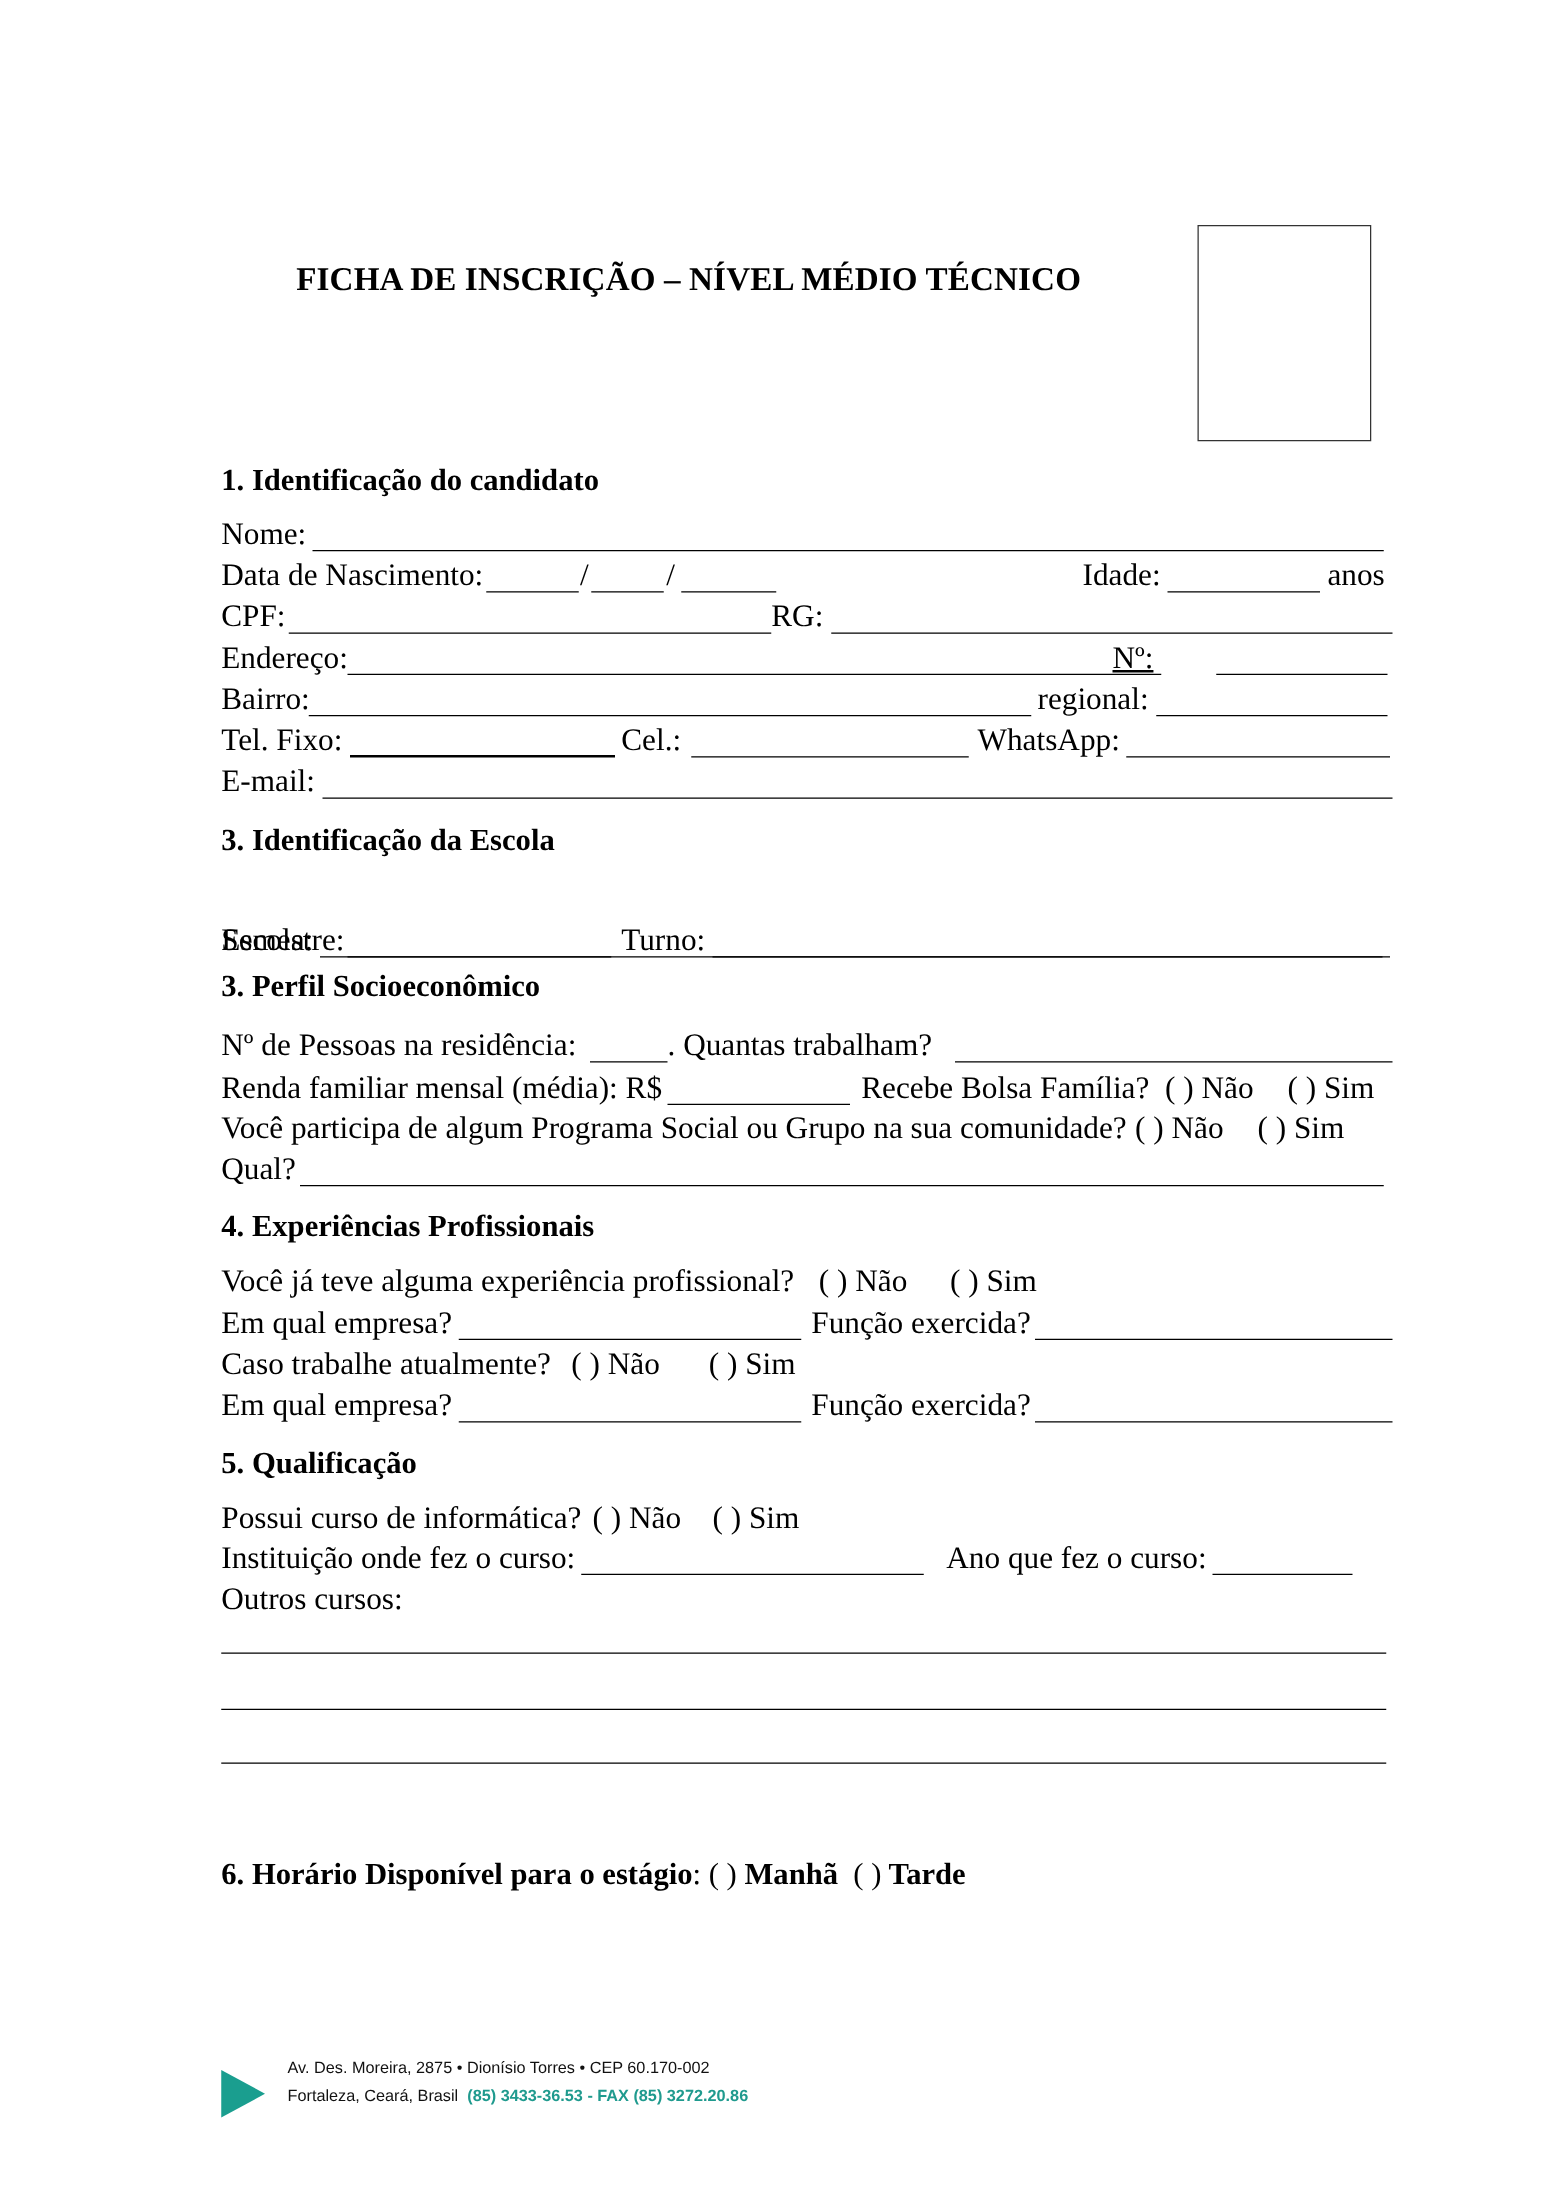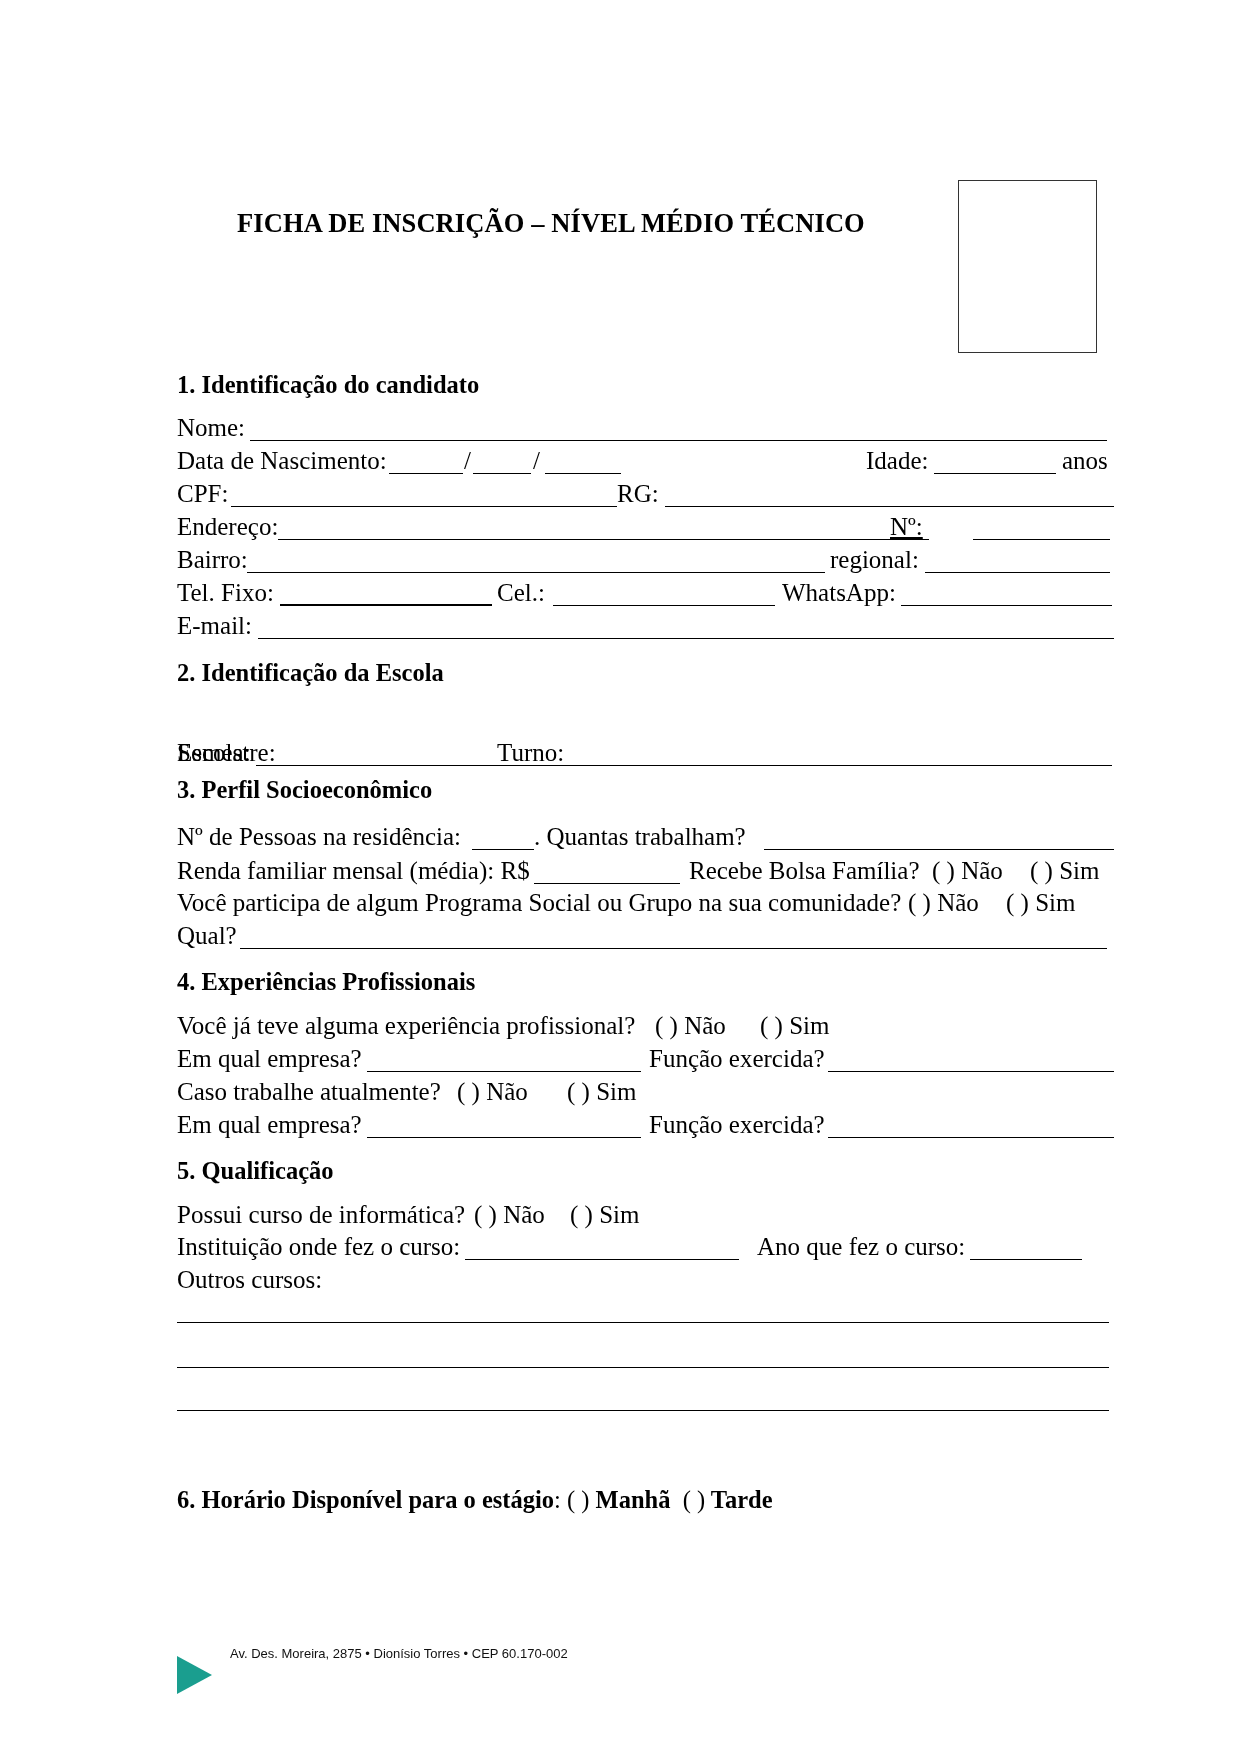--- a/index.html
+++ b/index.html
@@ -70,21 +70,21 @@
   <span class="b" style="left:376px; width:222px;"></span>
   <span class="t" style="left:605px;">WhatsApp:</span>
   <span class="b" style="left:724px; width:211px;"></span>
 </div>
 
 <div class="row" style="top:611px; width:945px;">
   <span class="t" style="left:0;">E-mail:</span>
   <span class="b" style="left:81px; width:856px;"></span>
 </div>
 
-<div class="h" style="top:659px;">2. Identificação da Escola</div>
+<div class="h" style="top:659px;">3. Identificação da Escola</div>
 
 <div class="row" style="top:706px; width:945px;margin-top:32px;">
   <span class="t" style="left:0;">Escola:</span>
   <span class="b" style="left:79px; width:856px;"></span>
 </div>
 
 <div class="row" style="top:738px; width:945px;">
   <span class="t" style="left:0;">Semestre:</span>
   <span class="b" style="left:101px; width:211px;"></span>
   <span class="t" style="left:320px;">Turno:</span>
@@ -174,13 +174,14 @@
   <span>6. Horário Disponível para o estágio</span><span style="font-weight:normal;">:</span>
   <span style="font-weight:normal;">(   )</span>
   <span>Manhã</span>
   &nbsp;<span style="font-weight:normal;">(   )</span>
   <span>Tarde</span>
 </div>
 
 <div class="abs tri"></div>
 <div class="abs footer">
   <div>Av.  Des. Moreira, 2875 • Dionísio Torres • CEP 60.170-002</div>
+  <div><span style="white-space:pre;">Fortaleza, Ceará, Brasil  </span><span class="teal">(85) 3433-36.53  - FAX (85) 3272.20.86</span></div>
 </div>
 
 </body></html>

